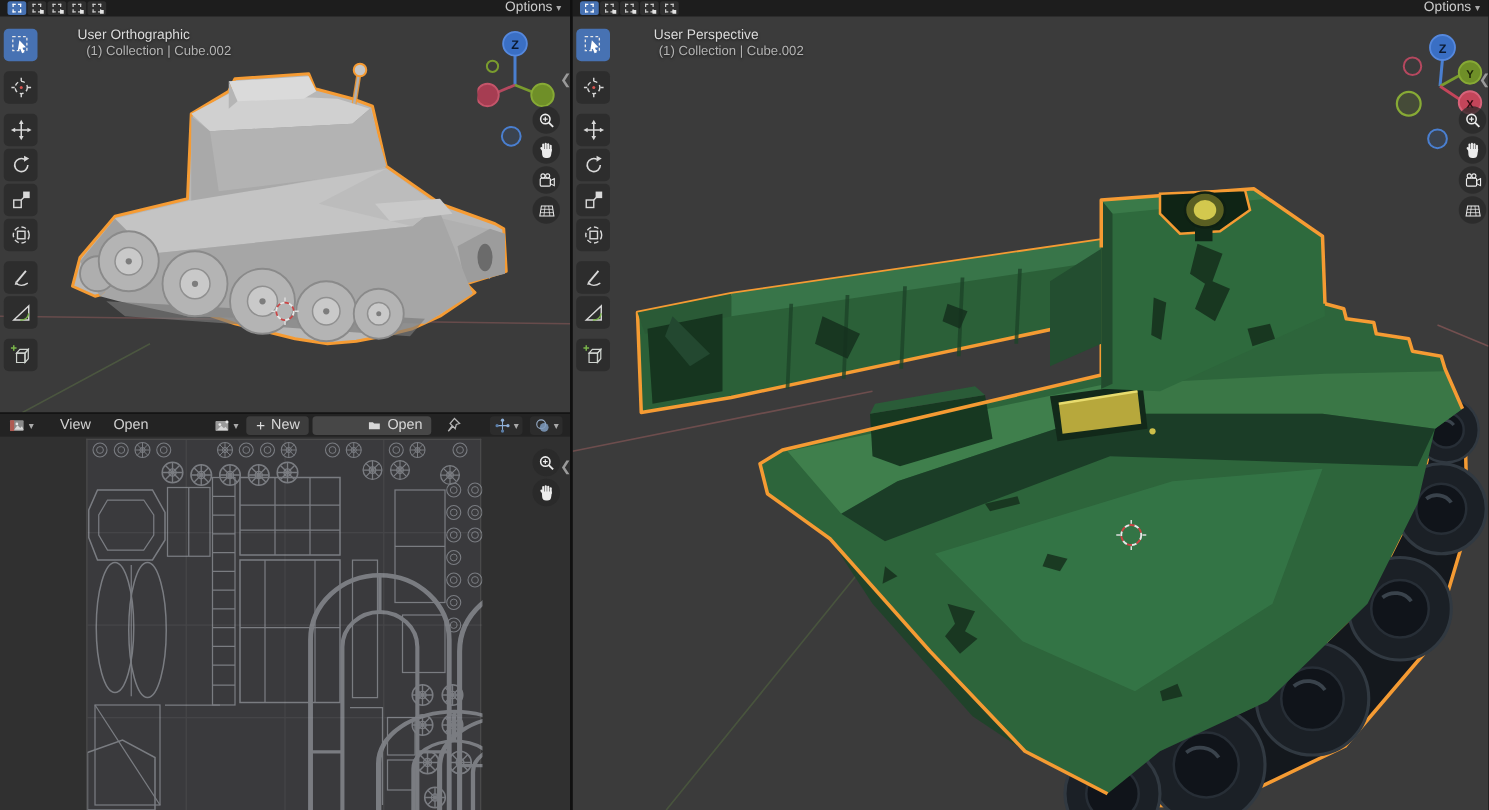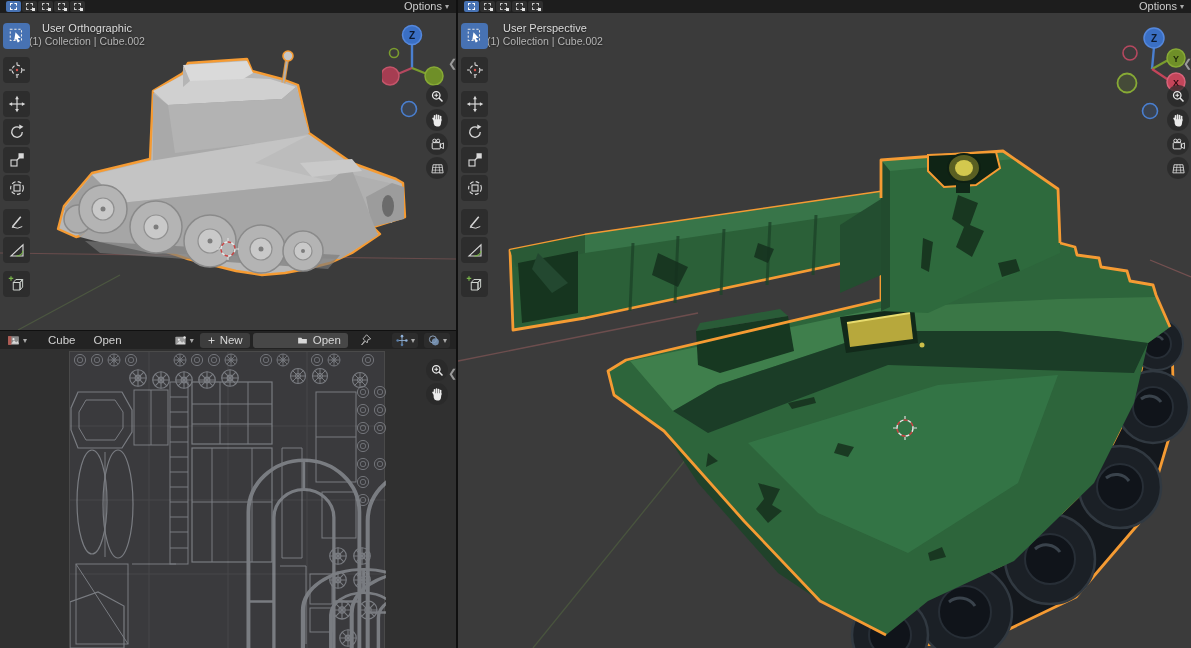--- a/index.html
+++ b/index.html
@@ -34,21 +34,21 @@
     margin-left:auto; display:flex; align-items:center; gap:3px;
     color:#cccccc; font-size:11px; line-height:11px; padding:0 3px; cursor:default;
   }
   .chev { font-size:8px; color:#aaaaaa; }
 
   
   .vp-body { position:absolute; left:0; top:13px; right:0; bottom:0; background:#3b3b3b; }
   .scene-svg { position:absolute; left:0; top:0; width:100%; height:100%; }
   .vp-label { position:absolute; left:29px; top:9px; z-index:10; text-shadow:0 1px 2px rgba(0,0,0,.6); pointer-events:none; }
   .vp-label .l1 { color:#dcdcdc; font-size:11px; line-height:13px; }
-  .vp-label .l2 { color:#b4b4b4; font-size:10.5px; line-height:13px; }
+  .vp-label .l2 { color:#b4b4b4; font-size:10.5px; line-height:13px;margin-left:40px; }
 
   
   .toolbar { position:absolute; left:3px; top:10px; width:27px; display:flex; flex-direction:column; z-index:12; }
   .tool-btn {
     width:27px; height:26px; border-radius:4px; background:#2d2d2d;
     display:flex; align-items:center; justify-content:center; margin-bottom:2px;
   }
   .tool-btn.active { background:#4772b3; }
   .tool-btn svg { width:18px; height:18px; }
   .tb-gap { height:6px; }
@@ -402,21 +402,21 @@
   </section>
 
   <section class="pane pane-uv">
     <header class="uv-header">
       <div class="uvh-item editor-type-btn">
         <svg width="15" height="13" viewBox="0 0 24 24">
             <use href="#i-image"></use>
           </svg>
         <span class="chev">▾</span>
       </div>
-      <span class="uv-menu" style="margin-left:8px;">Cube</span>
+      <span class="uv-menu" style="margin-left:8px;">View</span>
       <span class="uv-menu">Open</span>
       <div class="uvh-item" style="margin-left:42px;">
         <svg width="15" height="13" viewBox="0 0 24 24">
             <use href="#i-image-small"></use>
           </svg>
         <span class="chev">▾</span>
       </div>
       <div class="uv-btn" style="margin-left:6px;">
         <svg width="9" height="9" viewBox="0 0 24 24">
             <use href="#i-plus"></use>

